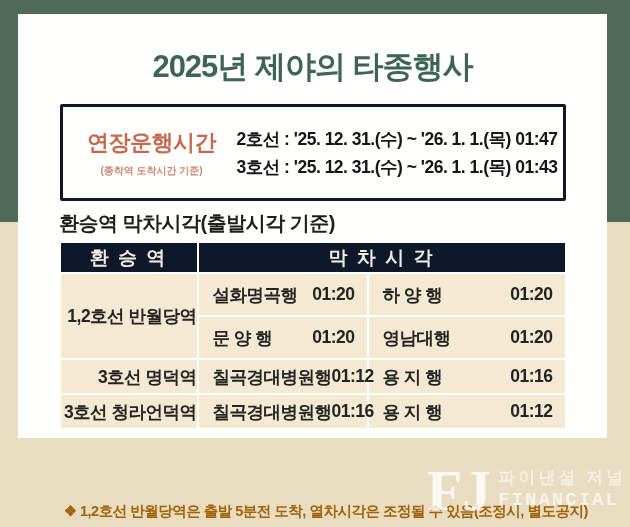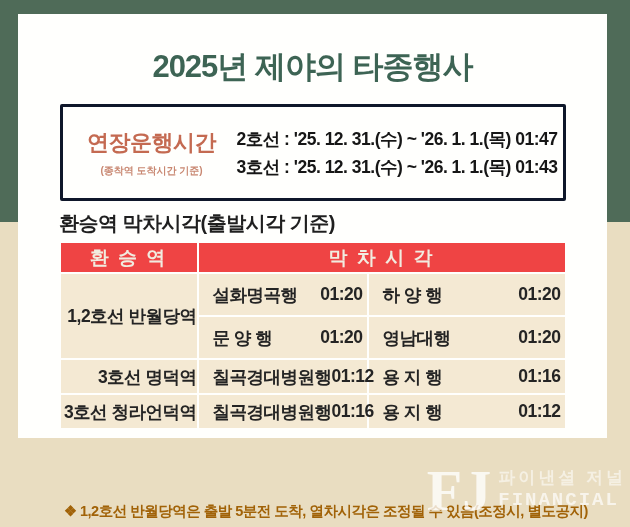--- a/index.html
+++ b/index.html
@@ -57,39 +57,39 @@
     font-size: 20px; font-weight: 800; color: #1f1f1f;
     letter-spacing: -0.5px;
   }
   .timetable {
     margin: 4px auto 0 auto;
     width: 508px;
     border-collapse: separate; border-spacing: 2px;
     table-layout: fixed;
   }
   .timetable th {
-    background: #ef4444; color: #f1ece0;
+    background: #0f172a; color: #f1ece0;
     font-size: 19px; font-weight: 700;
     height: 29px; letter-spacing: 2px;
     text-align: center;
   }
   .timetable td {
     background: #f4e9d3; color: #242424;
     font-size: 17.5px; font-weight: 700;
     letter-spacing: -0.5px;
   }
   .col-station { width: 136px; }
   .col-dep1 { width: 168px; }
   .col-dep2 { width: 196px; }
   .station-cell { text-align: right; }
   .sub-row td { height: 41px; }
   .single-row td { height: 33px; }
   .dep {
     display: flex; justify-content: space-between; align-items: center;
-    padding: 0 4px 0 14px;
+    padding: 0 12px 0 14px;
     white-space: nowrap;
   }
   .footnote {
     position: absolute; left: 64px; top: 502px;
     font-size: 14.5px; font-weight: 700; color: #a16207;
     letter-spacing: -0.5px;
   }
   .watermark {
     position: absolute; right: 4px; bottom: 10px;
     display: flex; align-items: flex-start;

